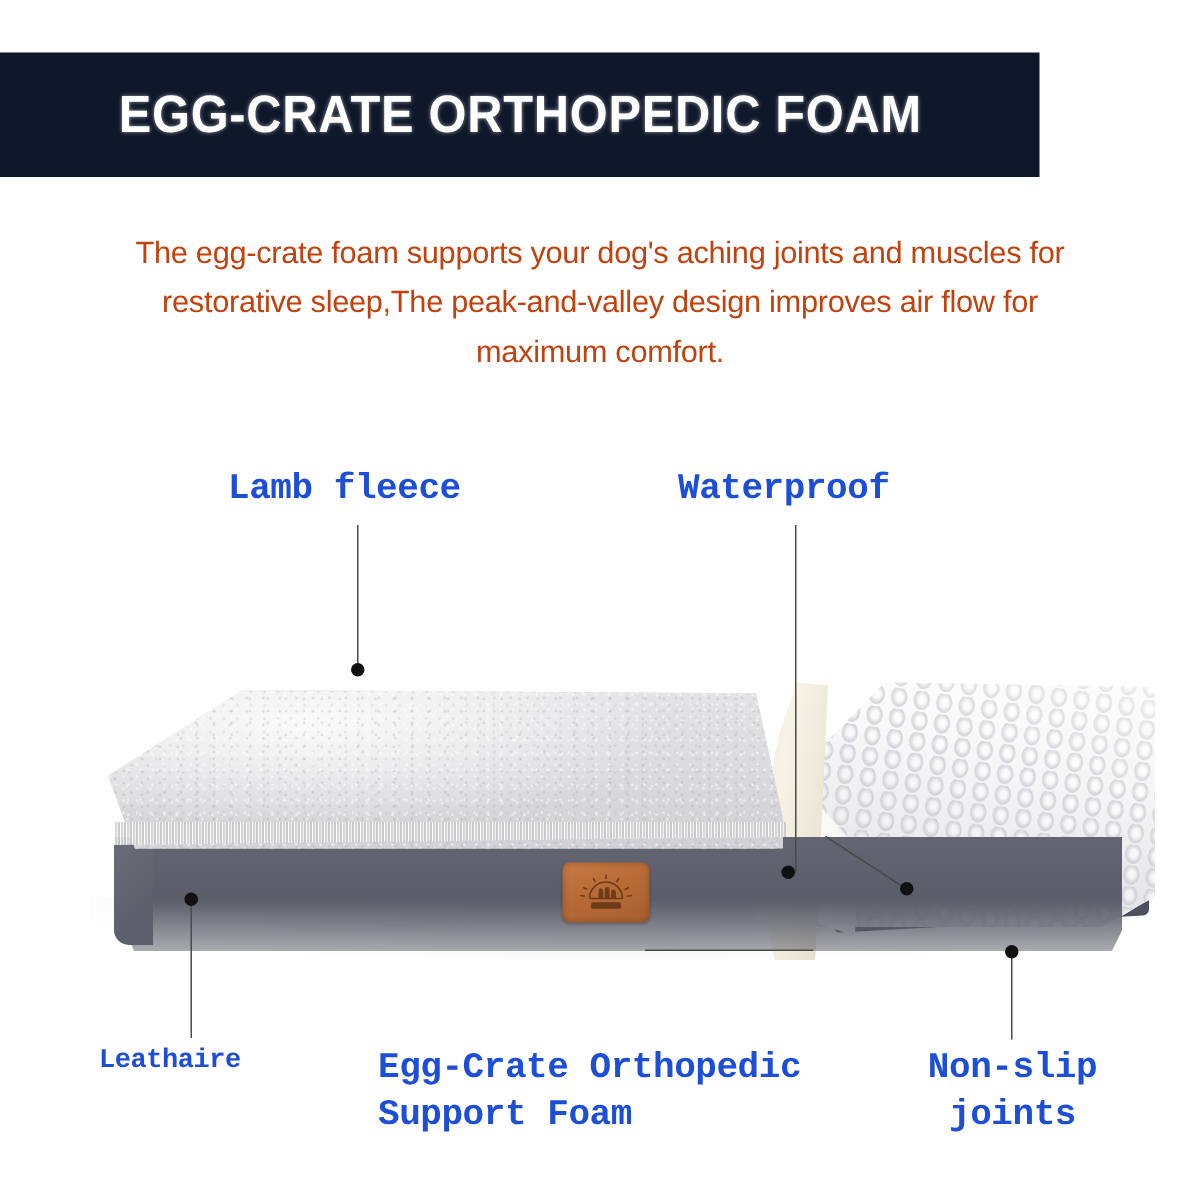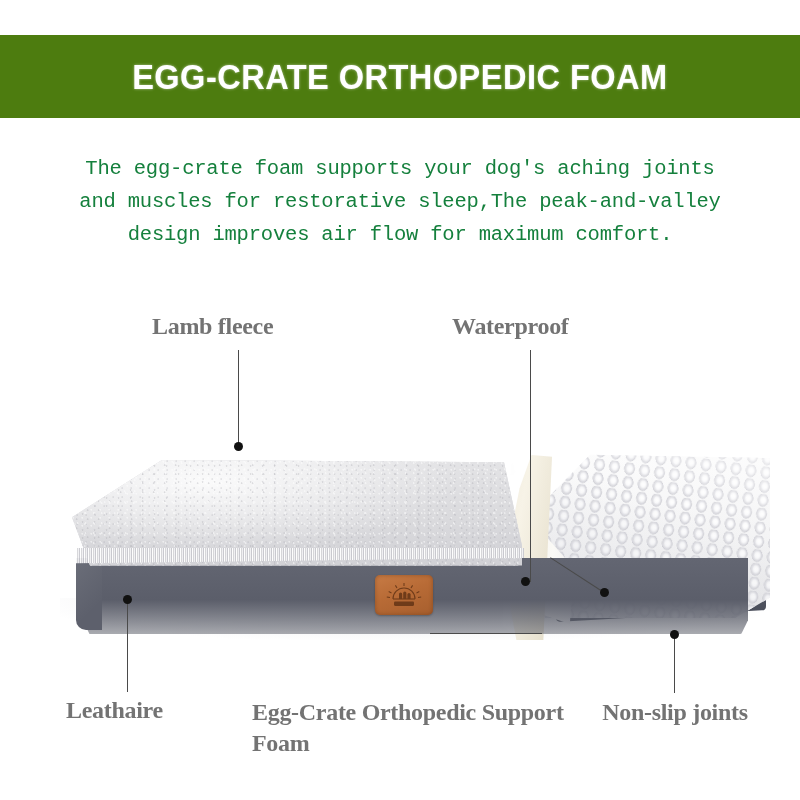--- a/index.html
+++ b/index.html
@@ -19,23 +19,23 @@
     position: absolute;
     inset: 0;
     background: #ffffff;
   }
 
   
   .banner {
     position: absolute;
     left: 0;
     top: 35px;
-    width: 800px;
+    width: 693px;
     height: 83px;
-    background: #4d7c0f;
+    background: #0f172a;
     display: flex;
     align-items: center;
     justify-content: center;
   }
   .banner-title {
     color: #ffffff;
     font-family: "Liberation Sans Narrow", "Liberation Sans", sans-serif;
     font-weight: bold;
     font-size: 35px;
     letter-spacing: 0.5px;
@@ -44,39 +44,39 @@
     text-shadow: 0 0 3px rgba(255,255,255,0.55);
   }
 
   
   .intro {
     position: absolute;
     left: 78px;
     top: 152px;
     width: 644px;
     text-align: center;
-    color: #15803d;
+    color: #c2410c;
     font-size: 20.5px;
     line-height: 33px;
+    font-family: Liberation Sans, sans-serif;
+    letter-spacing: -0.2px;
+  }
+
+  
+  .label {
+    position: absolute;
+    color: #1d4ed8;
+    font-weight: bold;
     font-family: Liberation Mono, monospace;
-    letter-spacing: -0.2px;
-  }
-
-  
-  .label {
-    position: absolute;
-    color: #737373;
-    font-weight: bold;
-    font-family: Liberation Serif, serif;
     white-space: nowrap;
     letter-spacing: -0.3px;
   }
   .lbl-lamb      { left: 152px; top: 313px; font-size: 24px; }
   .lbl-water     { left: 452px; top: 313px; font-size: 24px; }
-  .lbl-leath     { left: 66px;  top: 697px; font-size: 24px; }
+  .lbl-leath     { left: 66px;  top: 697px; font-size: 18px; }
   .lbl-egg       { left: 252px; top: 697px; font-size: 24px; width: 320px;
                    text-align: left; white-space: normal; line-height: 31px; }
   .lbl-nonslip   { left: 600px; top: 697px; font-size: 24px; width: 150px;
                    text-align: center; white-space: normal; line-height: 31px; }
 
   
   .leader {
     position: absolute;
     background: #4a4a4a;
   }

